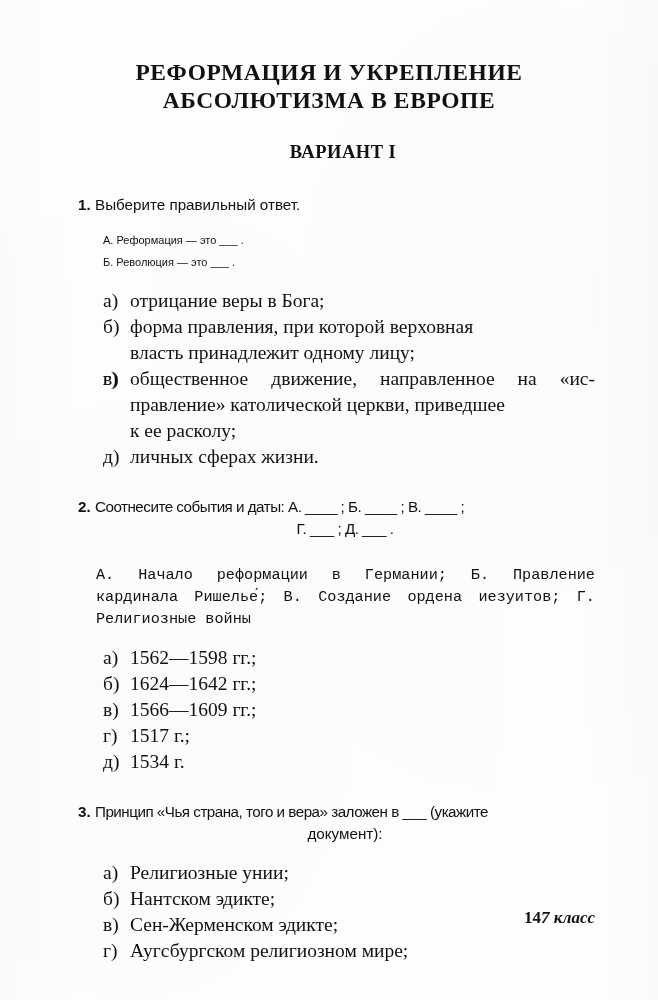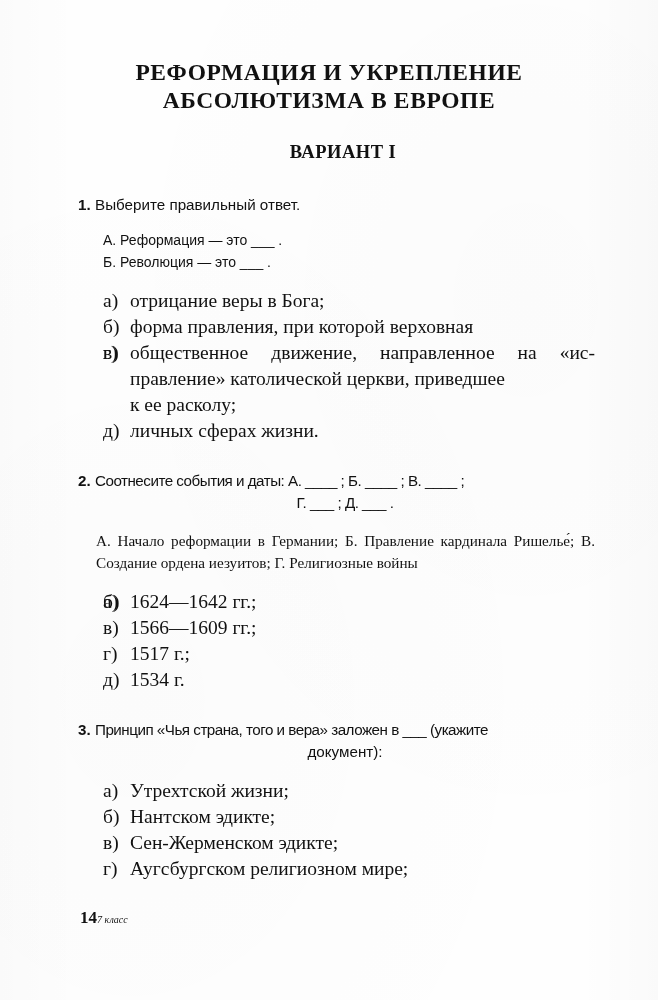--- a/index.html
+++ b/index.html
@@ -81,35 +81,35 @@
     top: 0;
     font-family: "Liberation Sans", sans-serif;
     font-weight: bold;
     font-size: 15.2px;
   }
   .qstem .tail { display: block; text-align: center; }
 
   
   .sublist {
     font-family: "Liberation Sans", sans-serif;
-    font-size: 14px;
+    font-size: 11px;
     line-height: 21.5px;
     padding-left: 25px;
     margin-top: 14px;
   }
   .sublist .row { white-space: nowrap; }
 
   
   .descpara {
-    font-family: Liberation Serif, serif;
+    font-family: Liberation Mono, monospace;
     font-size: 15.2px;
     line-height: 22px;
     text-align: justify;
     padding-left: 18px;
-    margin-top: 16px;
+    margin-top: 24px;
   }
   .descpara .last { display: block; text-align: left; }
 
   
   .options {
     font-family: "Liberation Serif", serif;
     font-size: 19.5px;
     line-height: 26px;
     padding-left: 25px;
     margin-top: 15px;
@@ -133,32 +133,32 @@
 
   
   .footer {
     position: absolute;
     left: 80px;
     right: 63px;
     top: 908px;
     z-index: 1;
     display: flex;
     align-items: baseline;
-    justify-content: flex-start;
+    justify-content: flex-end;
   }
   .pageno {
     font-family: "Liberation Serif", serif;
     font-size: 17px;
     font-weight: bold;
   }
   .gradelabel {
     font-family: "Liberation Serif", serif;
-    font-size: 10px;
+    font-size: 17px;
     font-style: italic;
-    font-weight: normal;
+    font-weight: bold;
   }
 </style>
 </head>
 <body>
 
 <div class="page">
   <div class="content">
 
     <h1 class="title">
       <span class="line">РЕФОРМАЦИЯ И УКРЕПЛЕНИЕ</span>
@@ -179,20 +179,21 @@
       </div>
 
       <div class="options">
         <div class="opt single">
           <span class="mark">а)</span>
           <span>отрицание веры в Бога;</span>
         </div>
         <div class="opt">
           <span class="mark">б)</span>
           <span>форма правления, при которой верховная</span>
+          <span class="last">власть принадлежит одному лицу;</span>
         </div>
         <div class="opt single">
           <span class="mark">в)</span>
         </div>
         <div class="opt">
           <span class="mark">г)</span>
           <span>общественное движение, направленное на «ис-</span>
           <span>правление» католической церкви, приведшее</span>
           <span class="last">к ее расколу;</span>
         </div>
@@ -211,20 +212,21 @@
       </div>
 
       <div class="descpara">
         <span>А. Начало реформации в Германии;  Б. Правление кардинала</span>
         <span>Ришелье́; В. Создание ордена иезуитов; Г. Религиозные войны</span>
       </div>
 
       <div class="options">
         <div class="opt single">
           <span class="mark">а)</span>
+          <span>1562—1598 гг.;</span>
         </div>
         <div class="opt single">
           <span class="mark">б)</span>
           <span>1624—1642 гг.;</span>
         </div>
         <div class="opt single">
           <span class="mark">в)</span>
           <span>1566—1609 гг.;</span>
         </div>
         <div class="opt single">
@@ -241,21 +243,21 @@
     <section class="qblock q3">
       <div class="qstem">
         <span class="qnum">3.</span>
         <span class="blank">Принцип «Чья страна, того и вера» заложен в ___ (укажите</span>
         <span class="tail">документ):</span>
       </div>
 
       <div class="options">
         <div class="opt single">
           <span class="mark">а)</span>
-          <span>Утрехтской жизни;</span>
+          <span>Религиозные унии;</span>
         </div>
         <div class="opt single">
           <span class="mark">б)</span>
           <span>Нантском эдикте;</span>
         </div>
         <div class="opt single">
           <span class="mark">в)</span>
           <span>Сен-Жерменском эдикте;</span>
         </div>
         <div class="opt single">

